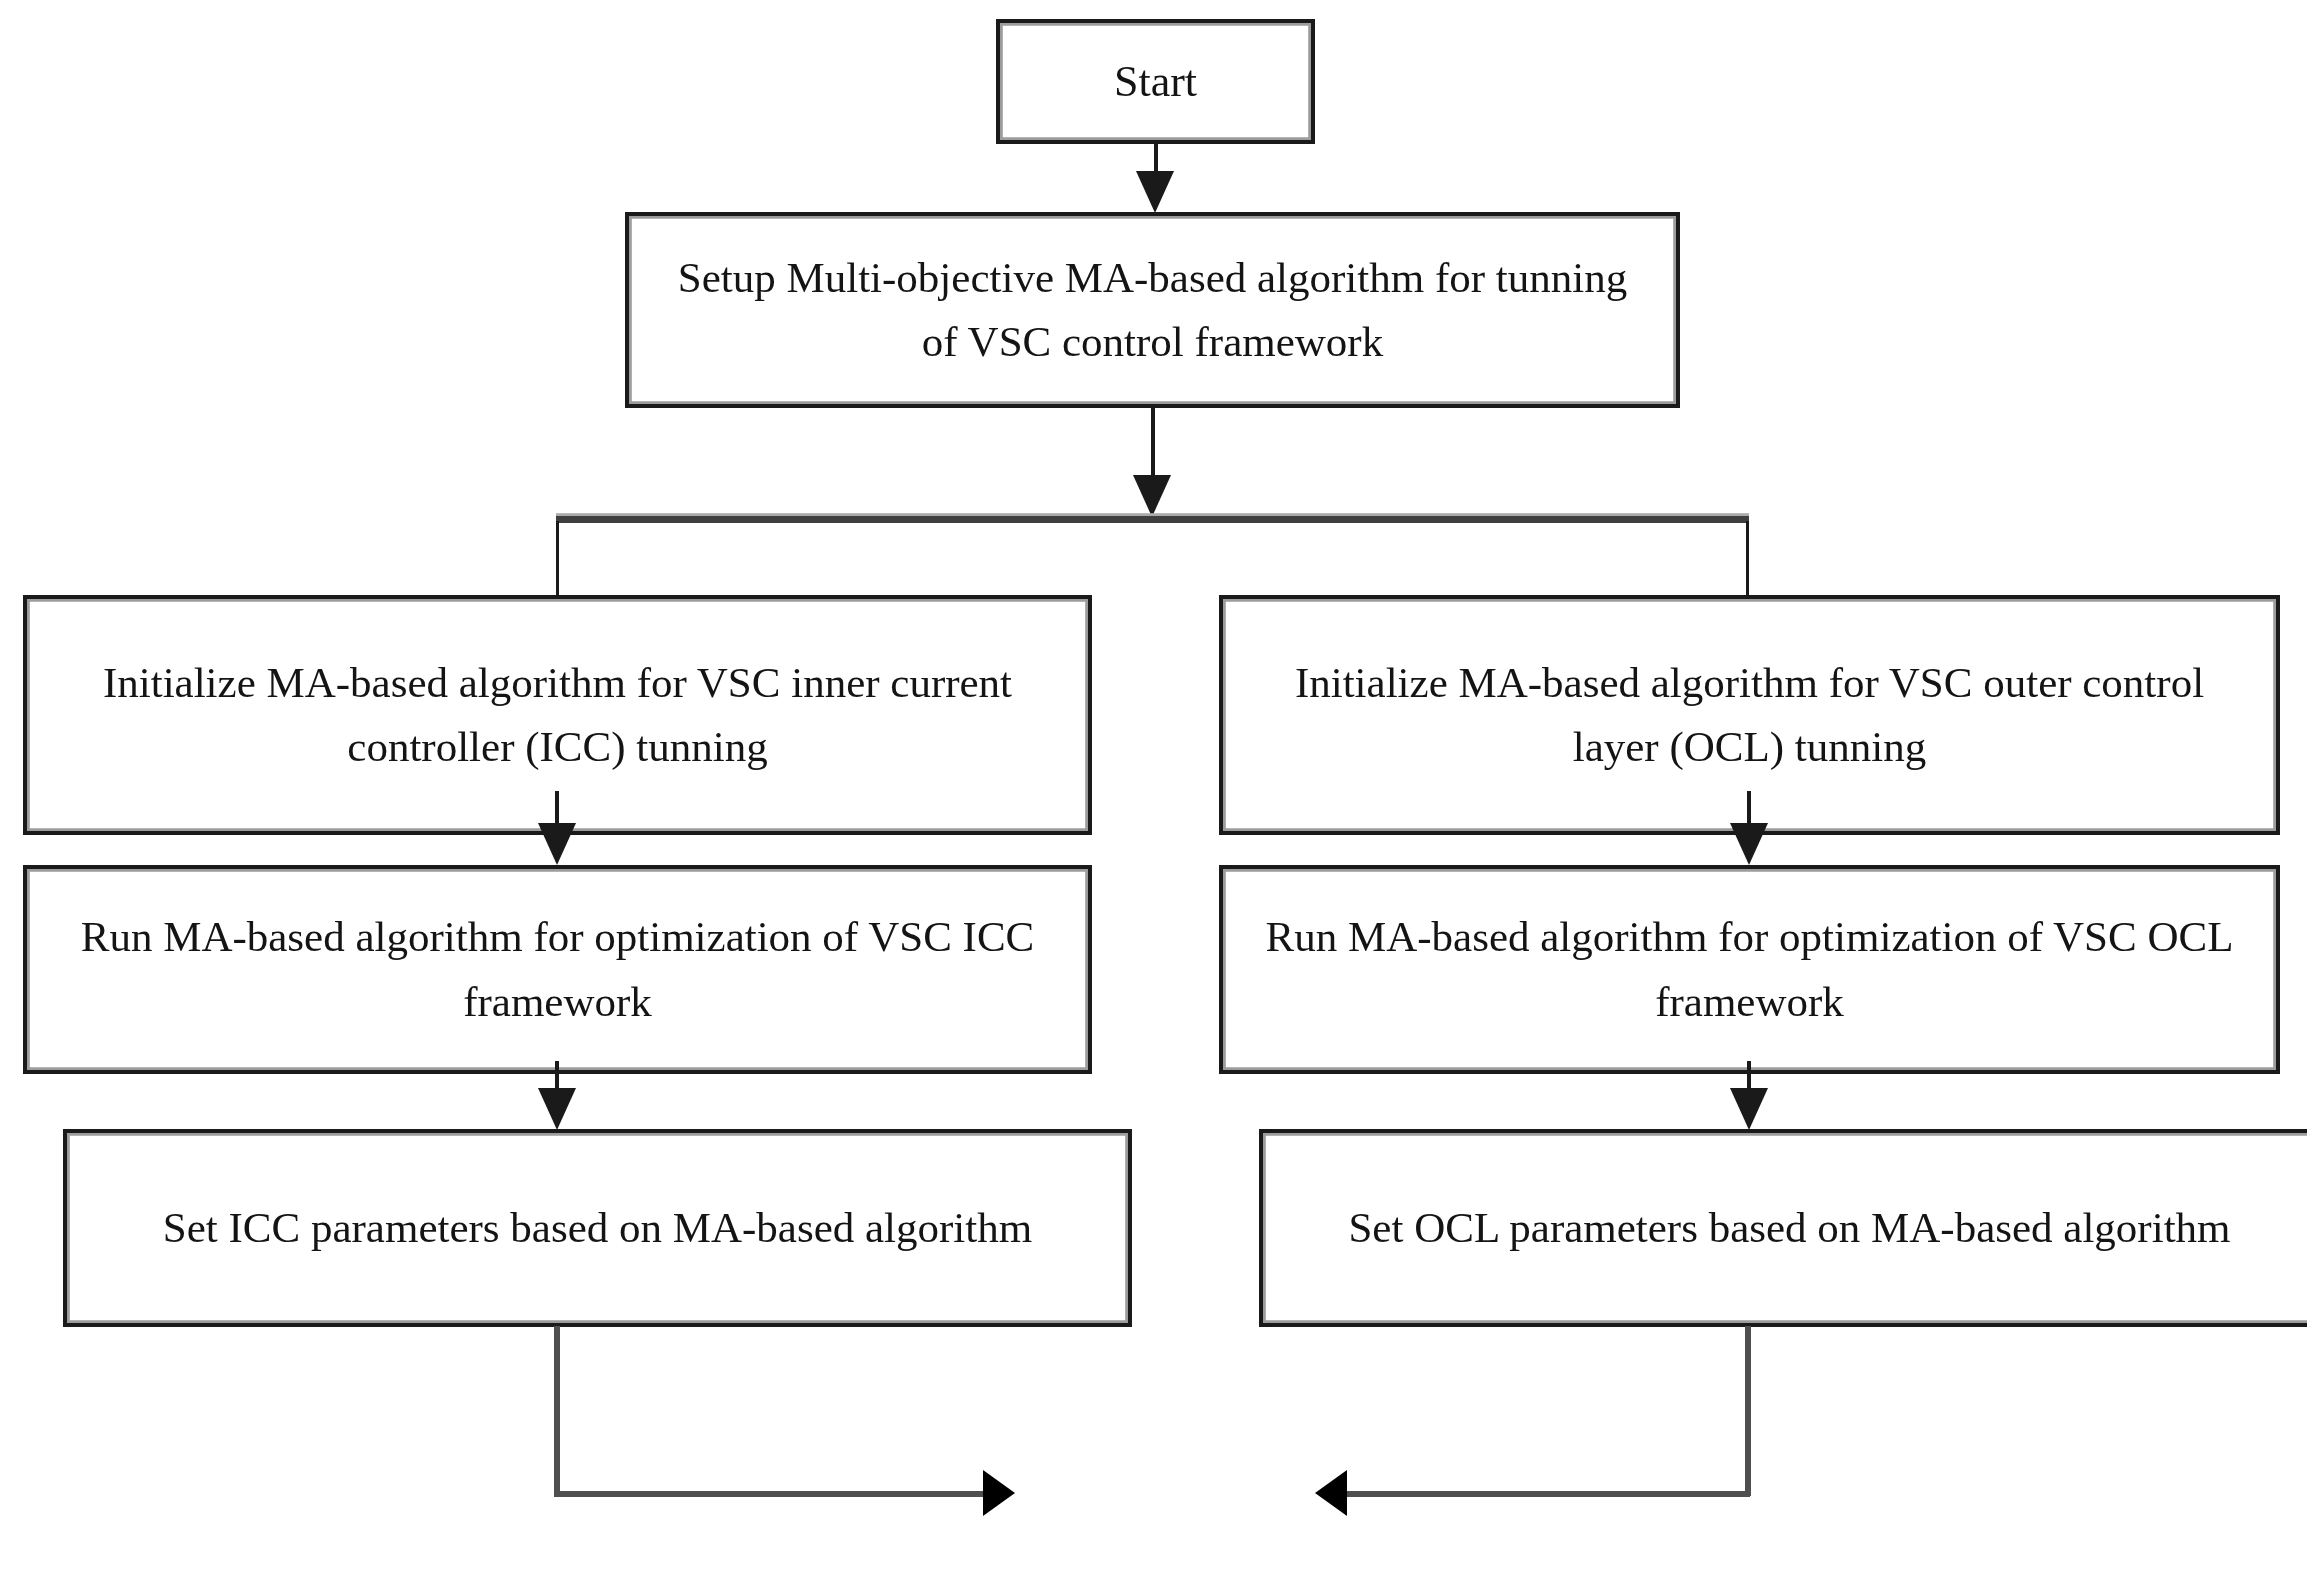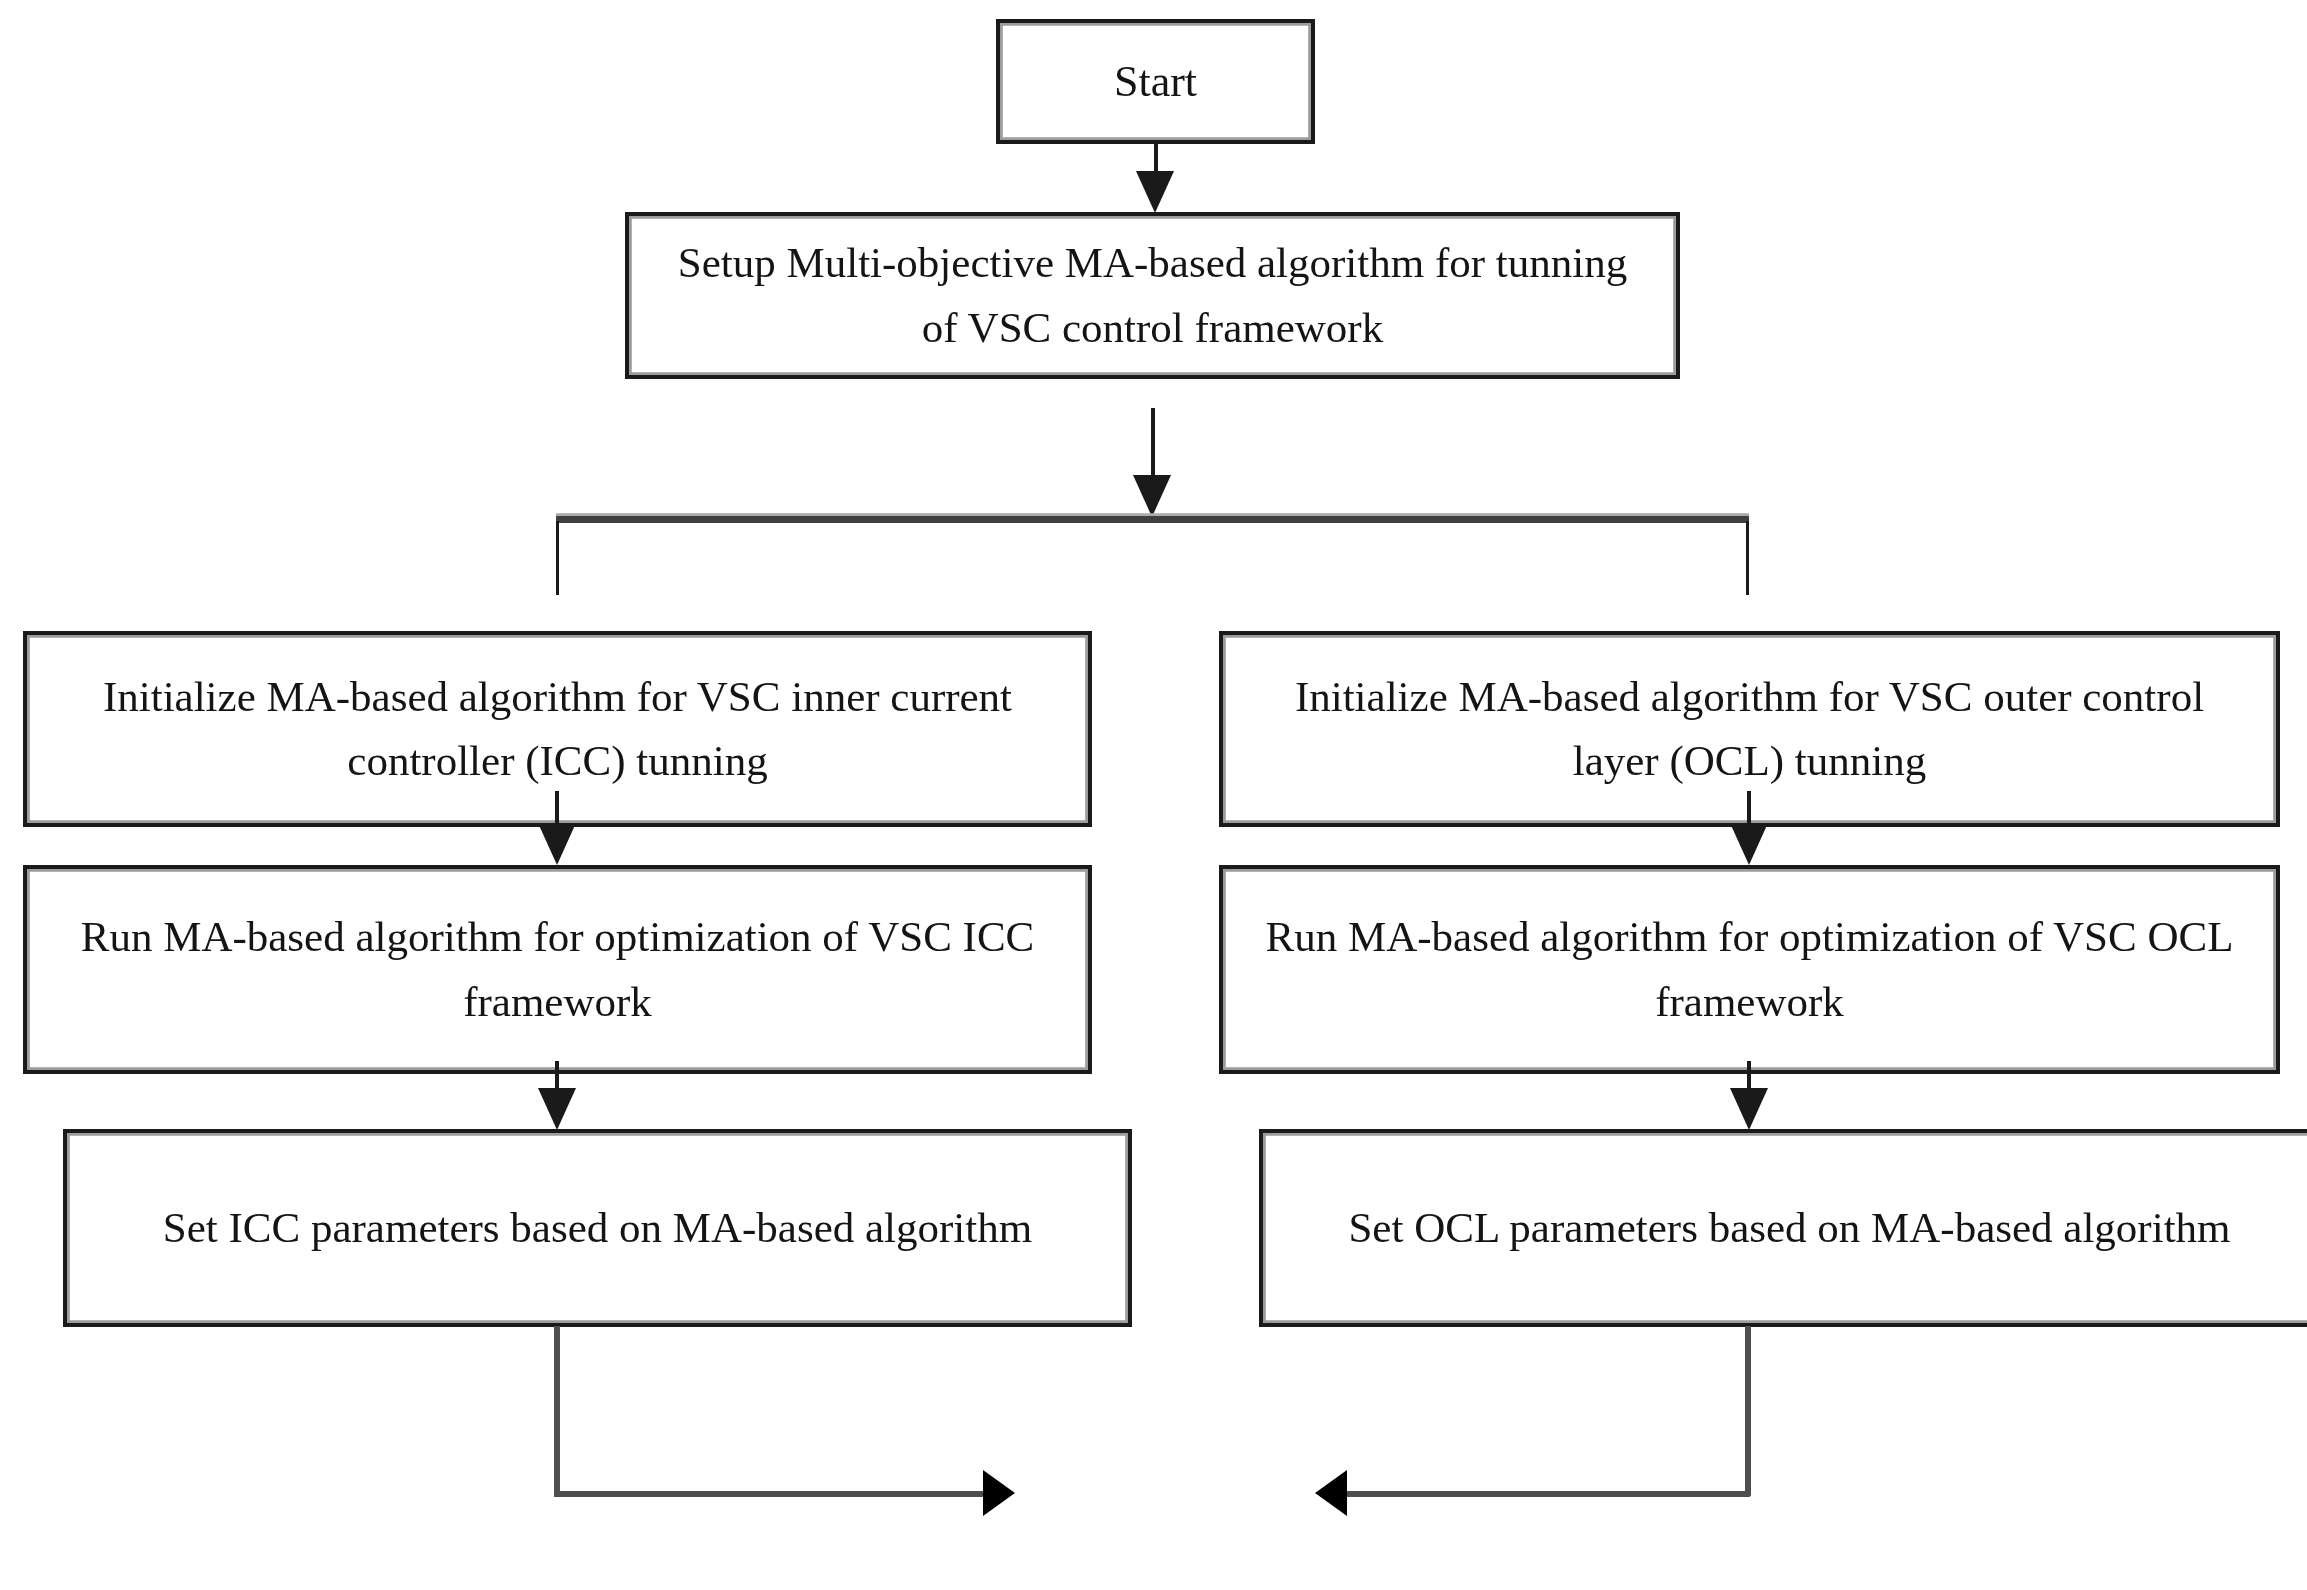--- a/index.html
+++ b/index.html
@@ -27,24 +27,24 @@
     background:var(--box-fill);
     border:4.2px solid var(--box-border);
     box-shadow:inset 0 0 0 2.8px var(--inner-edge);
     display:flex;align-items:center;justify-content:center;
     text-align:center;
     font-size:43px;line-height:1.5;
     padding:0 40px;
   }
   .node.terminal{font-size:44px;}
   .start{left:996px;top:19.4px;width:319px;height:125px;}
-  .setup{left:625px;top:212px;width:1055px;height:167px;}
+  .setup{left:625px;top:212px;width:1055px;height:196px;}
   .col-left{left:23px;width:1069px;}
   .col-right{left:1219px;width:1061px;}
-  .row-init{top:595px;height:196px;margin-top:36px;}
+  .row-init{top:595px;height:240px;}
   .row-run{top:865px;height:209px;}
   .row-set{top:1129px;height:198px;margin-left:40px;}
   .stop{
     left:1014px;top:1417px;width:298px;height:153px;
     border:3.5px solid #111111;
     border-radius:50%;
     box-shadow:none;
     padding:0;
   }
   

